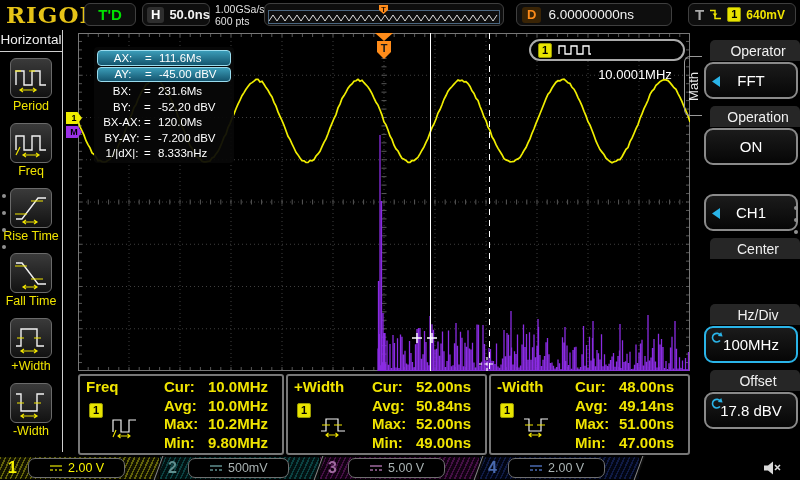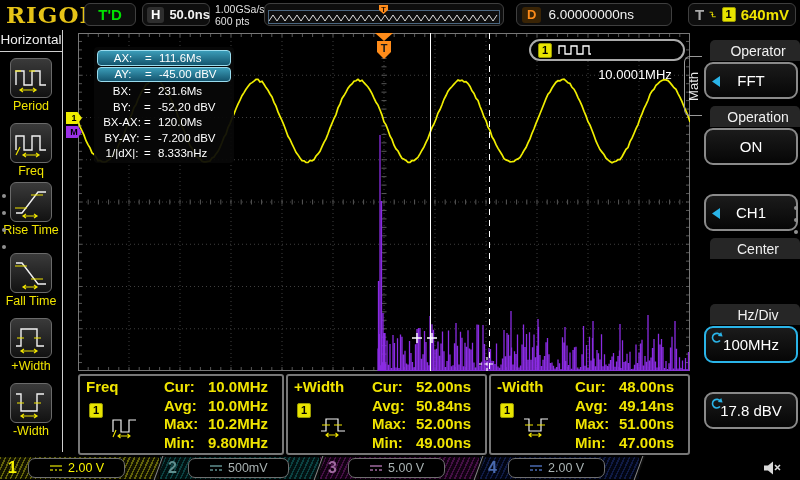--- a/index.html
+++ b/index.html
@@ -17,21 +17,21 @@
              padding:1px 4px;line-height:14px;}
   #hbox .val{color:#f2f2f2;font-size:13px;font-weight:bold;}
   #srate{position:absolute;left:215px;top:3px;color:#e0e0e0;font-size:10.5px;line-height:12px;}
   #preview{left:264px;width:240px;padding:0;}
   #dbox{left:516px;width:156px;padding:0 5px;gap:7px;}
   .chip-orange{background:#3a2405;border-radius:3px;color:#ff8c1a;font-weight:bold;font-size:13px;
                padding:1px 5px;line-height:14px;}
   #dbox .val{color:#f2f2f2;font-size:13.5px;}
   #trigbox{left:688px;width:108px;padding:0 6px;gap:5px;}
   #trigbox .t{color:#aaa;font-weight:bold;font-size:15px;}
-  #trigbox .val{color:#f0e400;font-size:15px;font-weight:bold;}
+  #trigbox .val{color:#f0e400;font-size:12px;font-weight:bold;}
   .chip-yellow{background:#e8e400;border:1px solid #9a9a00;border-radius:2px;color:#000;
                font-weight:bold;font-size:11px;line-height:13px;padding:0 3px;}
   
   #leftmenu{position:absolute;left:0;top:30px;width:76px;height:427px;}
   #lm-border{position:absolute;left:62px;top:0;width:1px;height:422px;background:#cfcfcf;}
   #leftmenu-title{position:absolute;left:0;top:2px;width:62px;height:19px;color:#f0f0f0;
                   font-size:13.5px;text-align:center;border-bottom:1px solid #cfcfcf;}
   .lm-item{position:absolute;left:0;width:62px;text-align:center;cursor:pointer;}
   .lm-btn{margin:0 auto;width:40px;height:38px;border:1px solid #6a6a6a;border-radius:6px;
           background:linear-gradient(#3a3a3a,#121212);}
@@ -157,21 +157,21 @@
     </div>
 
     <div class="lm-item" style="top:93px">
       <div class="lm-btn"><svg width="40" height="38" viewBox="0 0 40 38">
         <path d="M5 26 V12 H13 V26 H21 V12 H29 V26 H35" fill="none" stroke="#f2f2f2" stroke-width="1.4"></path>
         <path d="M5 31 L9 23 M12 31 H28 M15 29 L12 31 L15 33 M25 29 L28 31 L25 33" fill="none" stroke="#f0e400" stroke-width="1.2"></path>
       </svg></div>
       <div class="lm-label">Freq</div>
     </div>
 
-    <div class="lm-item" style="top:152px">
+    <div class="lm-item" style="top:158px">
       <div class="lm-btn"><svg width="40" height="38" viewBox="0 0 40 38">
         <path d="M5 30 H11 L27 9 H35" fill="none" stroke="#f2f2f2" stroke-width="1.4"></path>
         <path d="M4 25 H16 M20 12 H32 M12 33 H26 M15 31 L12 33 L15 35 M23 31 L26 33 L23 35" fill="none" stroke="#f0e400" stroke-width="1.2"></path>
       </svg></div>
       <div class="lm-label">Rise Time</div>
     </div>
 
     <div class="lm-item" style="top:223px">
       <div class="lm-btn"><svg width="40" height="38" viewBox="0 0 40 38">
         <path d="M5 9 H11 L27 30 H35" fill="none" stroke="#f2f2f2" stroke-width="1.4"></path>
@@ -308,20 +308,21 @@
 
   <div class="rm-label" style="top:304px">Hz/Div</div>
   <div class="rm-box active" style="top:326px">
     <svg class="knob" width="13" height="13" viewBox="0 0 13 13">
         <path d="M10 9.5 A4.3 4.3 0 1 1 10.4 4.3" fill="none" stroke="#2ab4e8" stroke-width="1.6"></path>
         <polygon points="11.2,1 12.6,5.6 7.9,4.9" fill="#2ab4e8"></polygon>
       </svg>
     <span>100MHz</span>
     </div>
 
+  <div class="rm-label" style="top:370px">Offset</div>
   <div class="rm-box" style="top:392px">
     <svg class="knob" width="13" height="13" viewBox="0 0 13 13">
         <path d="M10 9.5 A4.3 4.3 0 1 1 10.4 4.3" fill="none" stroke="#2ab4e8" stroke-width="1.6"></path>
         <polygon points="11.2,1 12.6,5.6 7.9,4.9" fill="#2ab4e8"></polygon>
       </svg>
     <span>17.8 dBV</span>
     </div>
 
   <div class="rm-dot" style="top:206px"></div>
   <div class="rm-dot" style="top:218px"></div>

